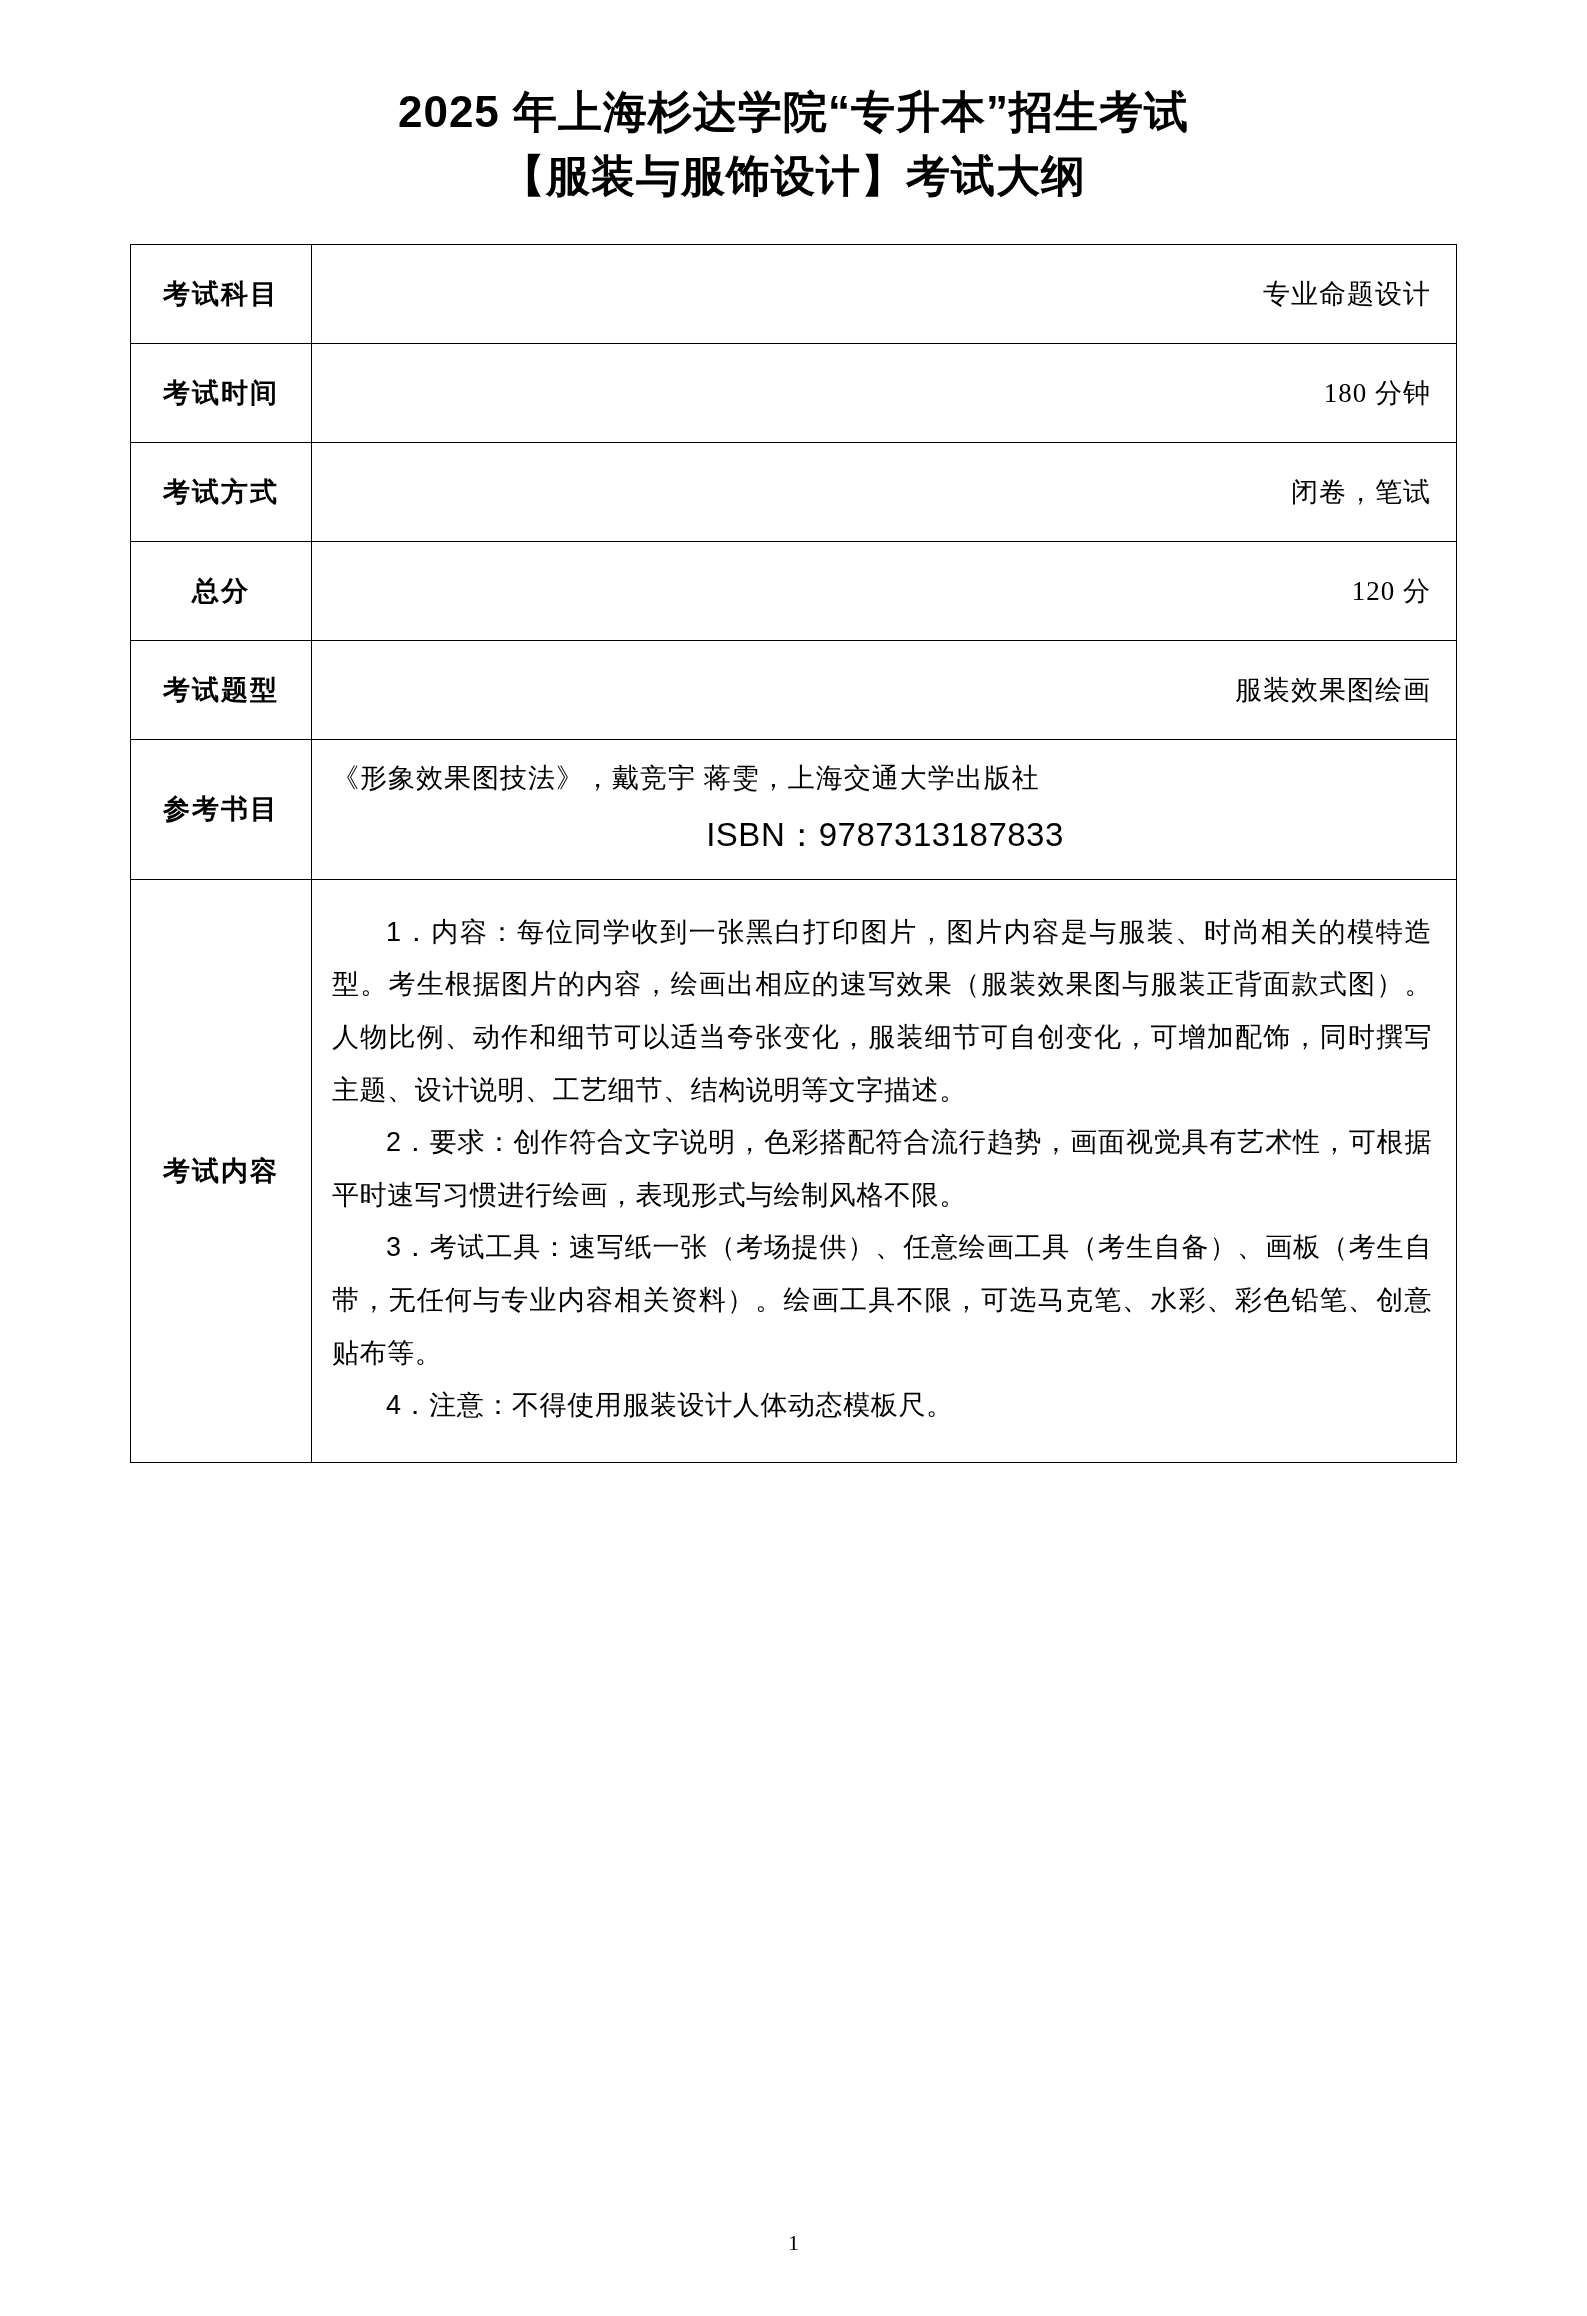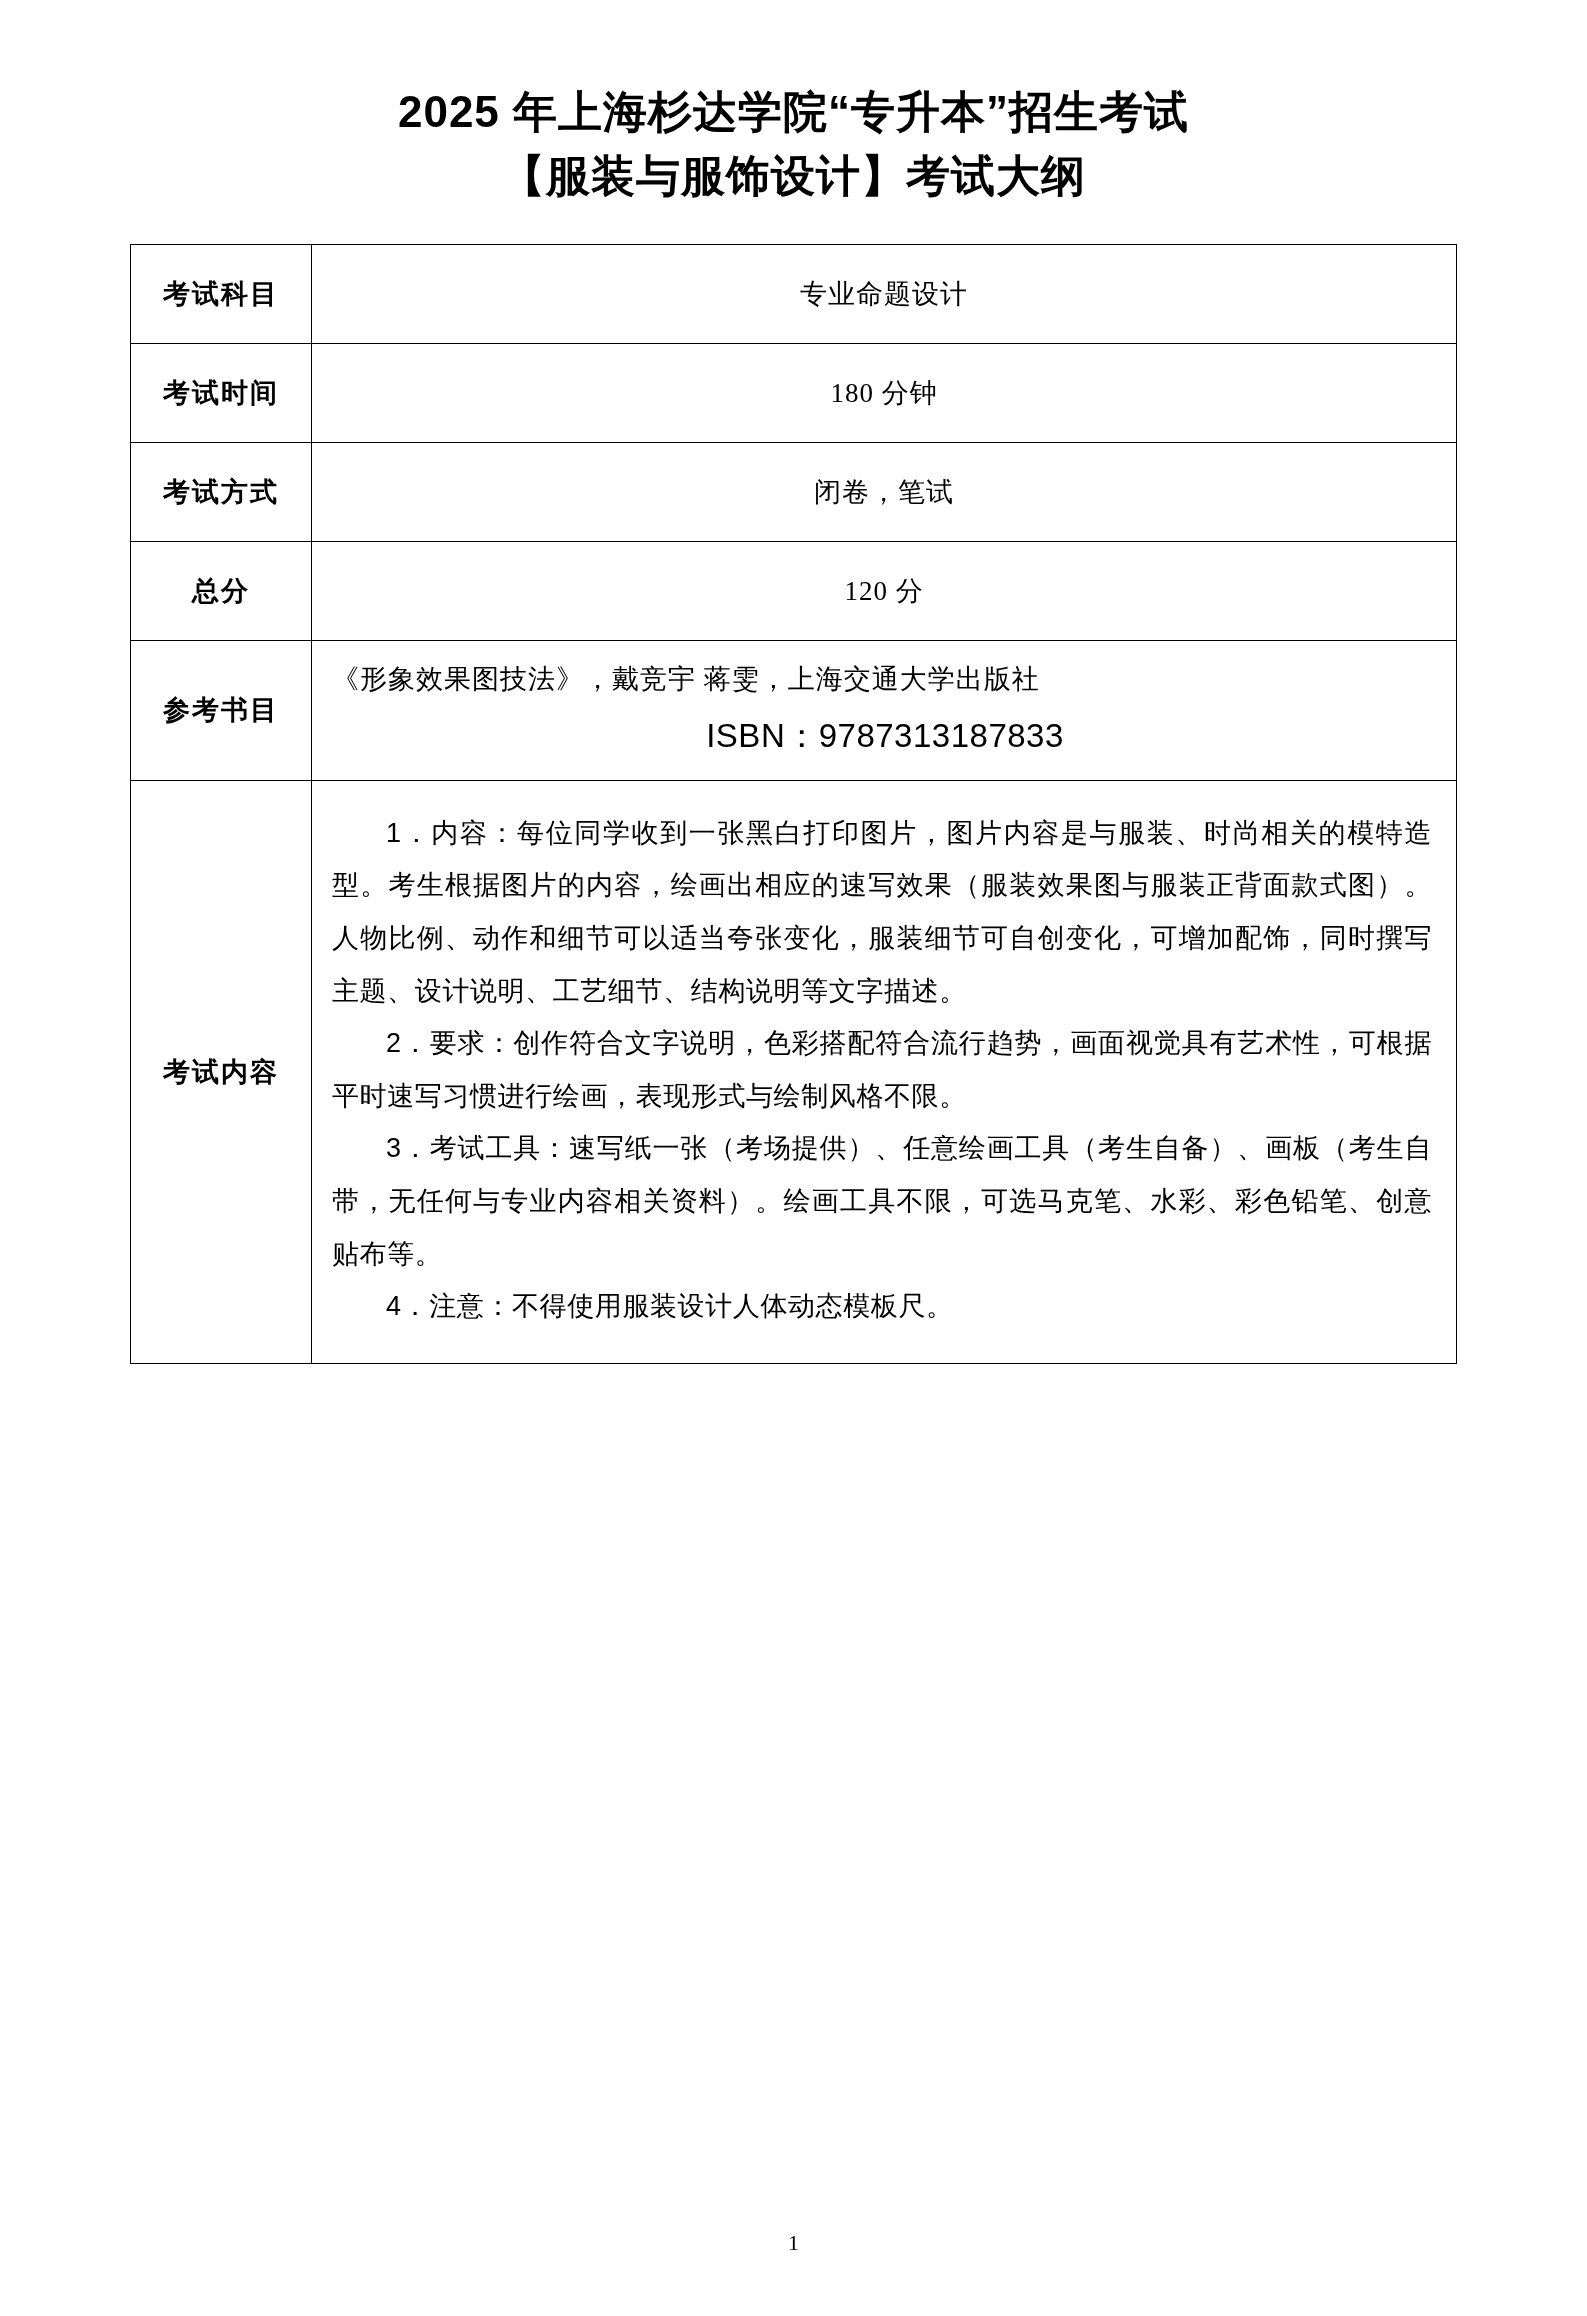--- a/index.html
+++ b/index.html
@@ -54,21 +54,21 @@
     width: 172px;
     text-align: center;
     font-family: "Liberation Sans", "DejaVu Sans", sans-serif;
     font-weight: bold;
     font-size: 27px;
     letter-spacing: 2px;
     height: 86px;
     padding: 6px 4px;
   }
   td.value-cell {
-    text-align: center;
+    text-align: right;
     font-size: 27px;
     letter-spacing: 1px;
     height: 86px;
     padding: 6px 25px;
   }
   td.value-cell.left-align {
     text-align: left;
     padding: 14px 18px 14px 20px;
     line-height: 1.85;
   }
@@ -137,20 +137,24 @@
       </tr>
       <tr>
         <td class="label-cell">考试方式</td>
         <td class="value-cell">闭卷，笔试</td>
       </tr>
       <tr>
         <td class="label-cell">总分</td>
         <td class="value-cell">120 分</td>
       </tr>
       <tr>
+        <td class="label-cell">考试题型</td>
+        <td class="value-cell">服装效果图绘画</td>
+      </tr>
+      <tr>
         <td class="label-cell">参考书目</td>
         <td class="value-cell left-align">
           <span class="book-line-1">《形象效果图技法》，戴竞宇 蒋雯，上海交通大学出版社</span>
           <span class="book-line-2">ISBN：9787313187833</span>
         </td>
       </tr>
       <tr>
         <td class="label-cell content-label">考试内容</td>
         <td class="content-cell">
           <p>1．内容：每位同学收到一张黑白打印图片，图片内容是与服装、时尚相关的模特造型。考生根据图片的内容，绘画出相应的速写效果（服装效果图与服装正背面款式图）。人物比例、动作和细节可以适当夸张变化，服装细节可自创变化，可增加配饰，同时撰写主题、设计说明、工艺细节、结构说明等文字描述。</p>

